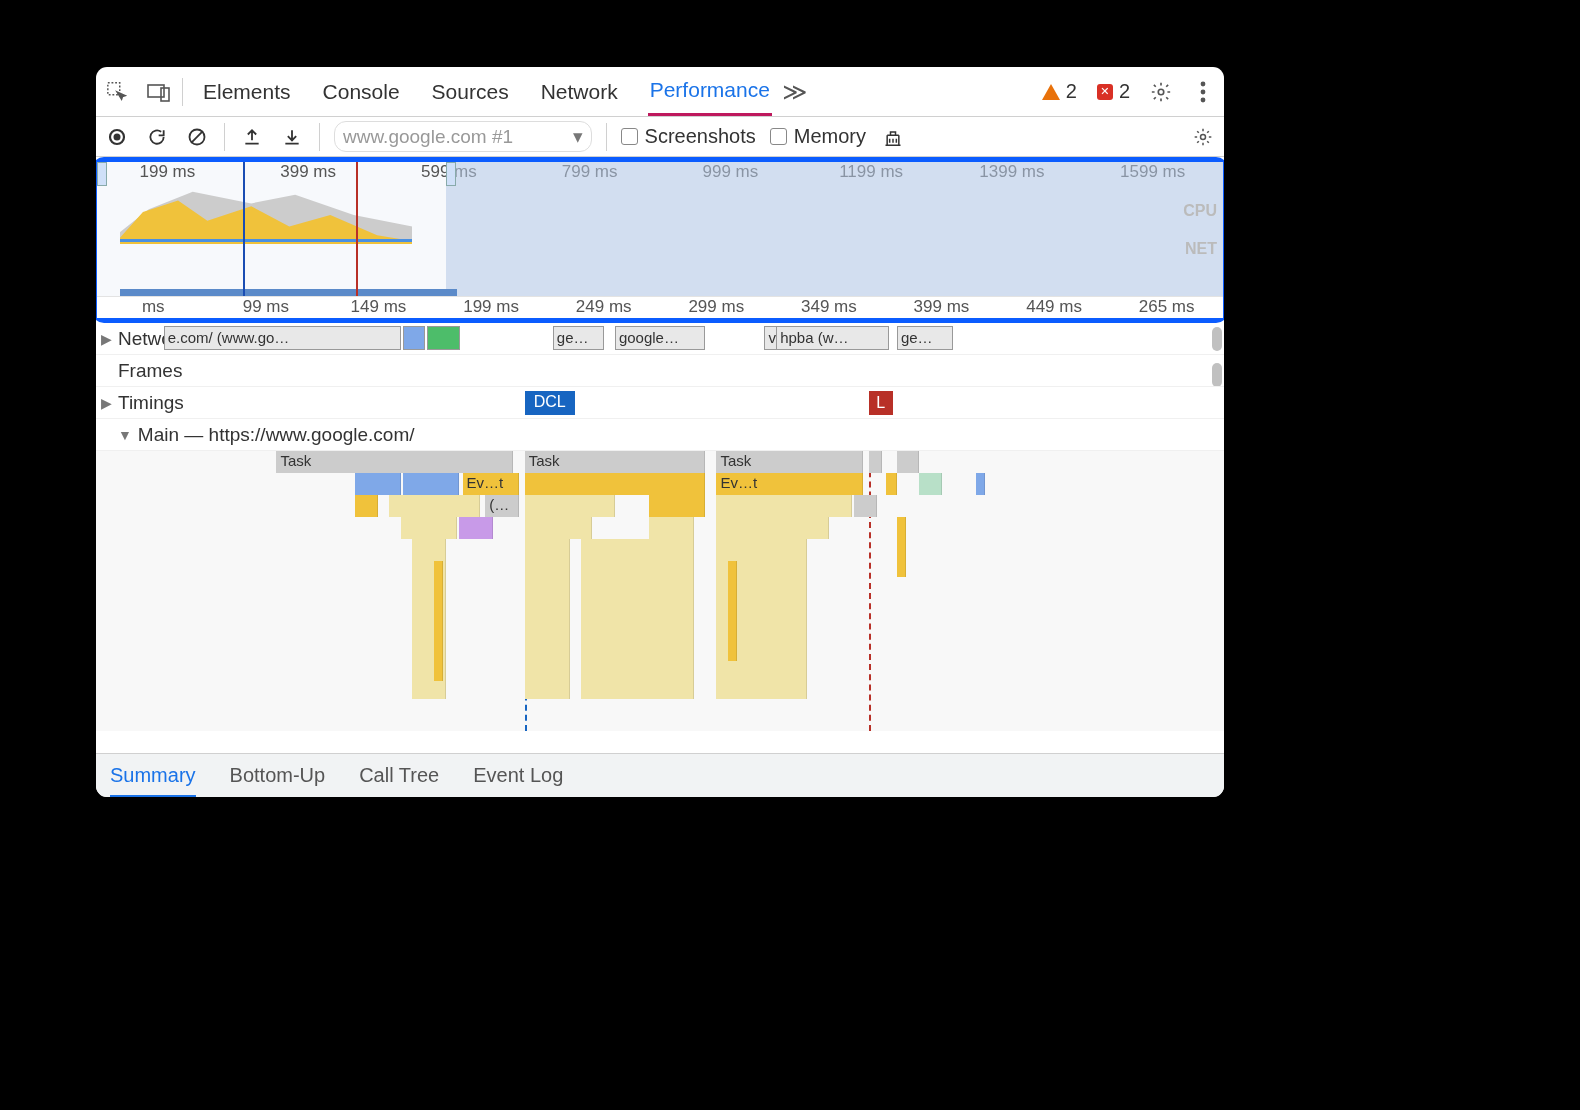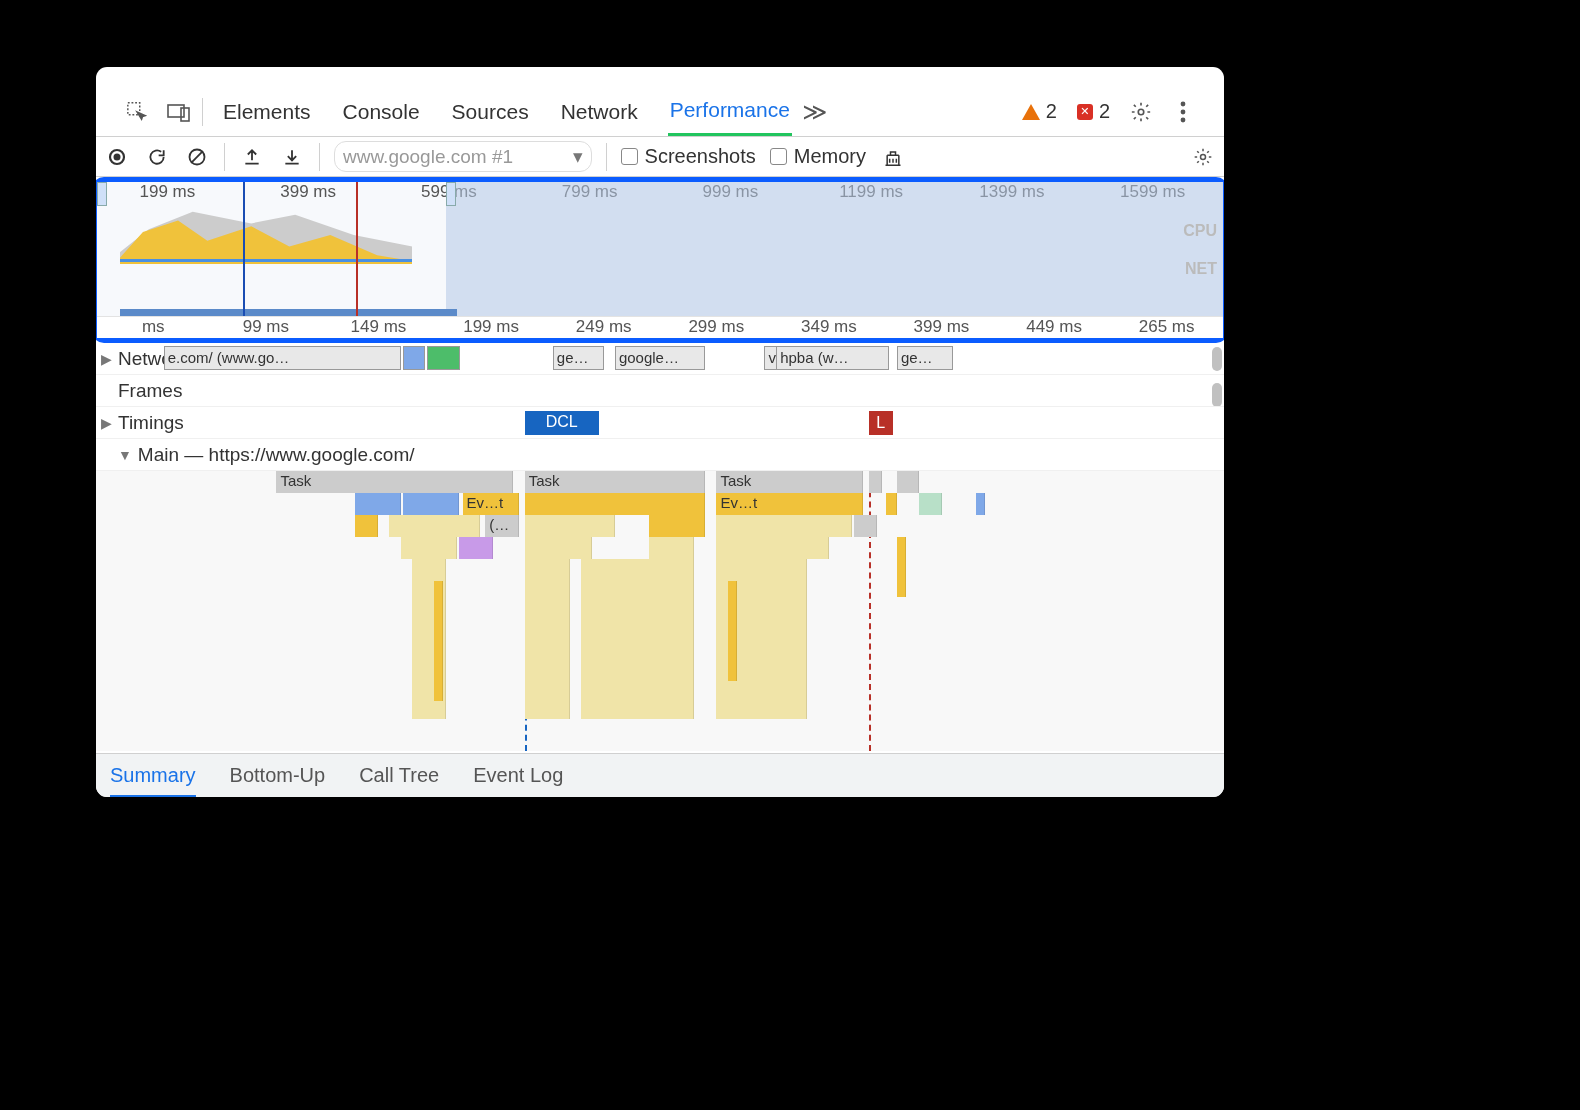--- a/index.html
+++ b/index.html
@@ -3,25 +3,25 @@
 <meta charset="utf-8">
 <style>
 * { box-sizing: border-box; margin: 0; padding: 0; }
 body { background: #000; width: 1580px; height: 1110px; font-family: -apple-system, "Helvetica Neue", Arial, sans-serif; font-size: 19px; color: #333; position: relative; }
 .window { position: absolute; left: 96px; top: 67px; width: 1128px; height: 730px; background: #fff; border-radius: 11px; overflow: hidden; box-shadow: 0 10px 40px rgba(0,0,0,.5); }
 .titlebar { height: 40px; background: linear-gradient(#f6f6f6,#eaeaea); display: flex; align-items: center; padding: 0 14px; border-bottom: 1px solid #d0d0d0; position: relative; }
 .traffic { display: flex; gap: 9px; }
 .dot { width: 14px; height: 14px; border-radius: 50%; }
 .dot.r{background:#ff5f57;} .dot.y{background:#febc2e;} .dot.g{background:#28c840;}
 .title { position: absolute; left: 0; right: 0; text-align: center; font-weight: 600; font-size: 20px; color: #3a3a3a; pointer-events:none;}
-.tabbar { height: 50px; display: flex; align-items: center; border-bottom: 1px solid #d0d0d0; padding: 0 22px; gap: 4px; margin-top: 20px; }
+.tabbar { height: 50px; display: flex; align-items: center; border-bottom: 1px solid #d0d0d0; padding: 0 2px; gap: 4px; }
 .ticon { width: 38px; height: 38px; display:flex; align-items:center; justify-content:center; color:#555;}
 .tabs { display: flex; gap: 28px; margin-left: 14px; font-size: 21px; color: #333; align-items:center; height:100%;}
 .tab { cursor: pointer; padding: 0 2px; height:100%; display:flex; align-items:center;}
-.tab.active { color: #1a73e8; border-bottom: 3px solid #22c55e; }
+.tab.active { color: #1a73e8; border-bottom: 3px solid #be185d; }
 .spacer { flex: 1; }
 .badge { display: flex; align-items: center; gap: 6px; margin: 0 8px; font-size: 20px;}
 .tri { width:0;height:0;border-left:9px solid transparent;border-right:9px solid transparent;border-bottom:16px solid #e8710a;}
 .sq { width:16px;height:16px;background:#d93025;border-radius:3px;display:flex;align-items:center;justify-content:center;}
 .toolbar { height: 40px; display: flex; align-items: center; padding: 0 8px; gap: 14px; border-bottom: 1px solid #d0d0d0; font-size:19px; }
 .tbtn { width: 26px; height: 26px; display:flex; align-items:center; justify-content:center; color:#333;}
 .vsep { width: 1px; height: 28px; background: #d0d0d0; }
 .sel { color:#999; flex:0 0 auto; display:flex; align-items:center; gap:60px; border:1px solid #ddd; padding:3px 8px; border-radius:12px; font-size:19px;}
 .chk { display:flex; align-items:center; gap:7px; font-size:20px; color:#333;}
 .chkbox { width:17px;height:17px;border:1.5px solid #888;border-radius:3px;}
@@ -42,21 +42,21 @@
 .ov-label { position:absolute; right:6px; font-size:16px; font-weight:700; color:#bbb;}
 .ov-ticks2 { position:absolute; bottom:0; left:0; right:0; height:22px; display:flex; font-size:17px; color:#555; background:#fff; border-top:1px solid #e3e3e3;}
 .ov-ticks2 span { flex:1; text-align:center;}
 
 .tracks { position: relative; background:#fff; height: 408px; overflow:hidden;}
 .row { height: 32px; border-bottom: 1px solid #f0f0f0; display:flex; align-items:center; font-size:19px; position:relative;}
 .row .lbl { padding-left: 22px; color:#333;}
 .tri-toggle { position:absolute; left:5px; color:#777; font-size:14px;}
 .netbars { position:absolute; left:0; right:0; top:0; bottom:0;}
 .nb { position:absolute; top:3px; height:24px; border:1px solid #999; background:#eee; font-size:15px; padding:2px 3px; overflow:hidden; white-space:nowrap; color:#333;}
-.dcl { position:absolute; top:4px; height:24px; background:#1765c1; color:#fff; font-size:16px; padding:2px 21px;}
+.dcl { position:absolute; top:4px; height:24px; background:#1765c1; color:#fff; font-size:16px; padding:2px 9px;}
 .lbox { position:absolute; top:4px; width:24px; height:24px; background:#b83027; color:#fff; text-align:center; line-height:24px; font-size:16px;}
 .main-lbl { padding-left:22px; font-size:19px; display:flex; align-items:center; height:32px; border-bottom:1px solid #f0f0f0;}
 .flame { position:relative; height:280px; background:#f8f8f8;}
 .fbar { position:absolute; height:22px; font-size:15px; color:#333; overflow:hidden; white-space:nowrap; padding:1px 4px; border-right:1px solid rgba(0,0,0,.1);}
 .gray{background:#ccc;} .yellow{background:#f0c23b;} .lyellow{background:#f0e4a8;} .blue{background:#7fa8e8;} .purple{background:#c89ae8;} .mint{background:#b8e0c8;}
 .timeline-vline { position:absolute; top:0; bottom:0; border-left:2px dashed;}
 .bottom-tabs { position:absolute; bottom:0; left:0; right:0; height:44px; background:#f1f3f4; border-top:1px solid #d0d0d0; display:flex; align-items:center; gap:34px; padding:0 14px; font-size:20px;}
 .btab { color:#555; cursor:pointer;}
 .btab.active { color:#1a73e8; border-bottom:3px solid #1a73e8; padding-bottom:8px; margin-bottom:-11px;}
 .scrollthumb { position:absolute; right:2px; width:10px; height:24px; background:#c0c0c0; border-radius:5px;}

